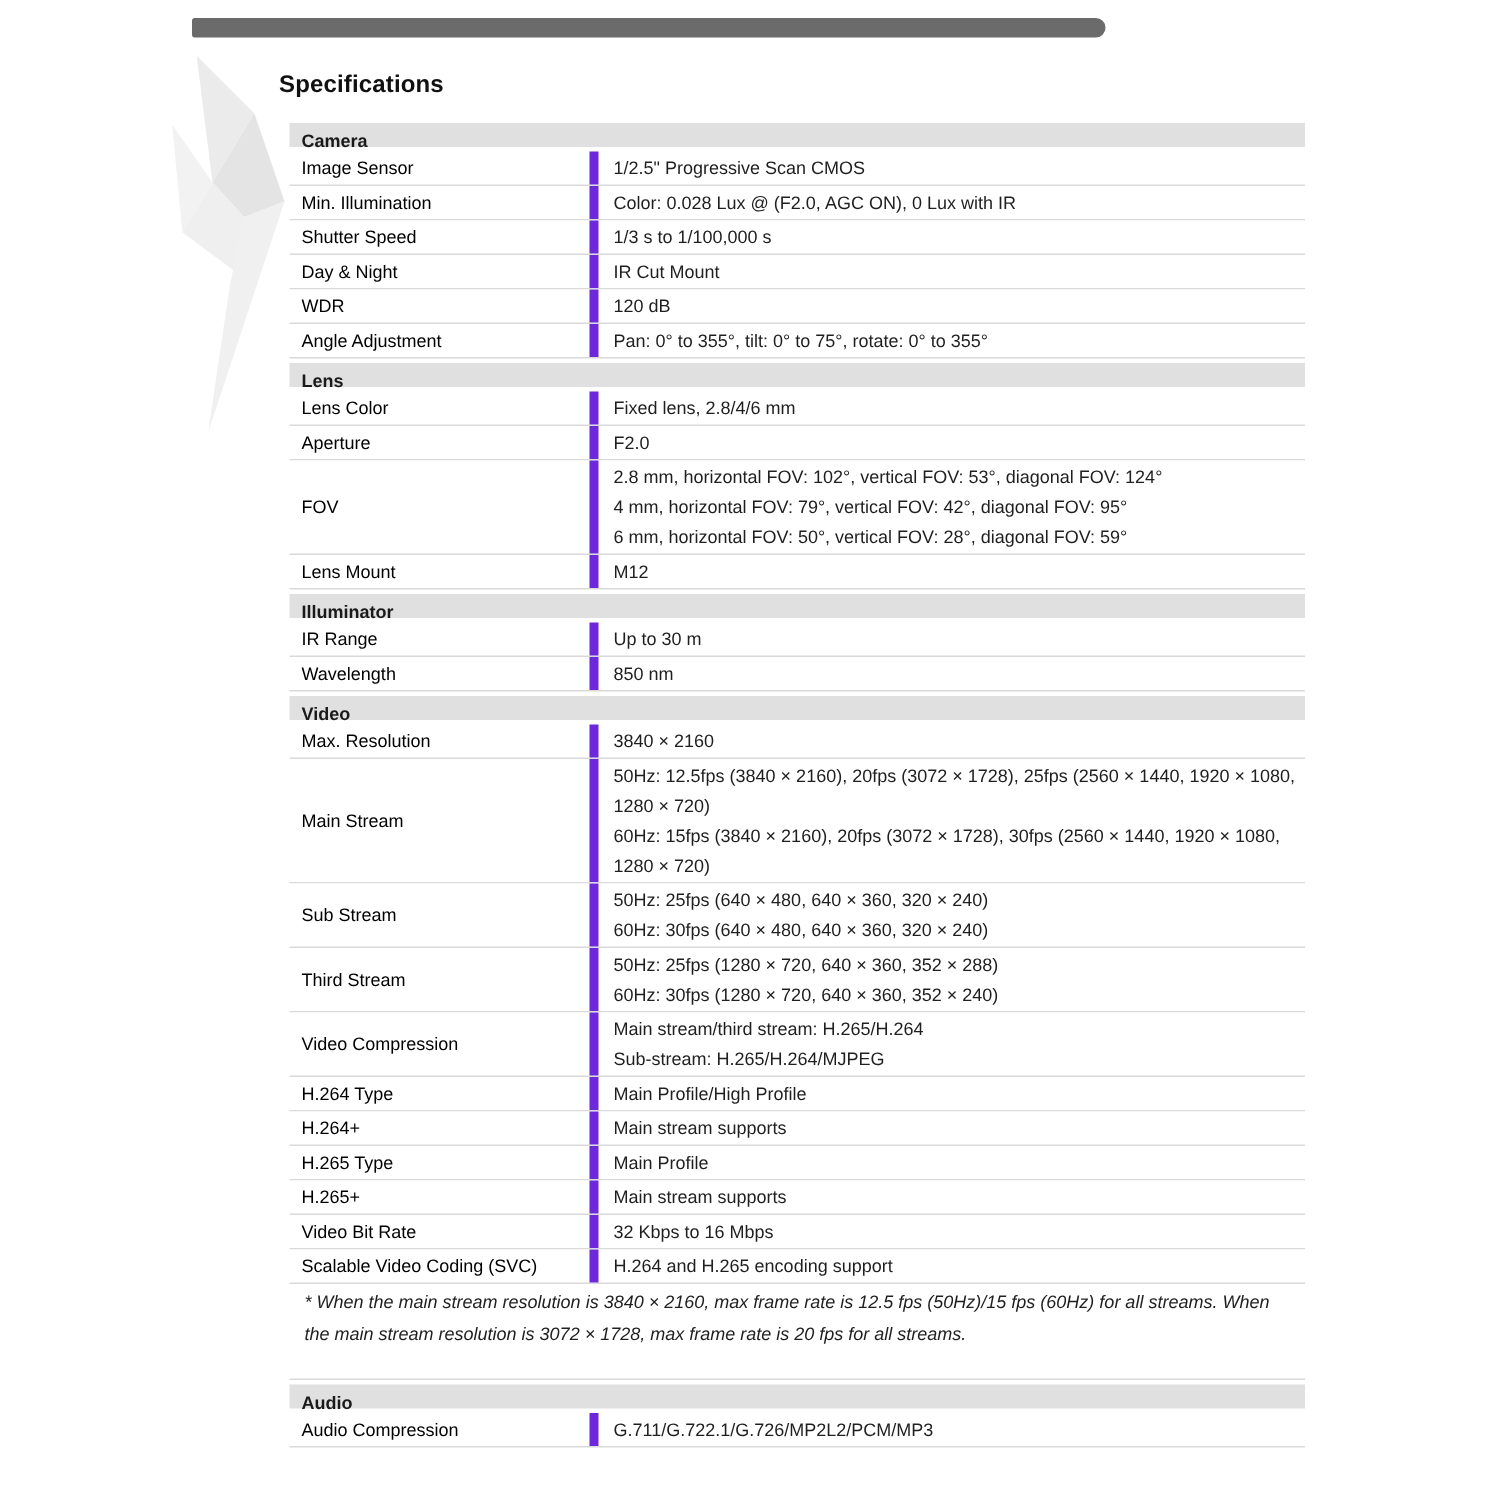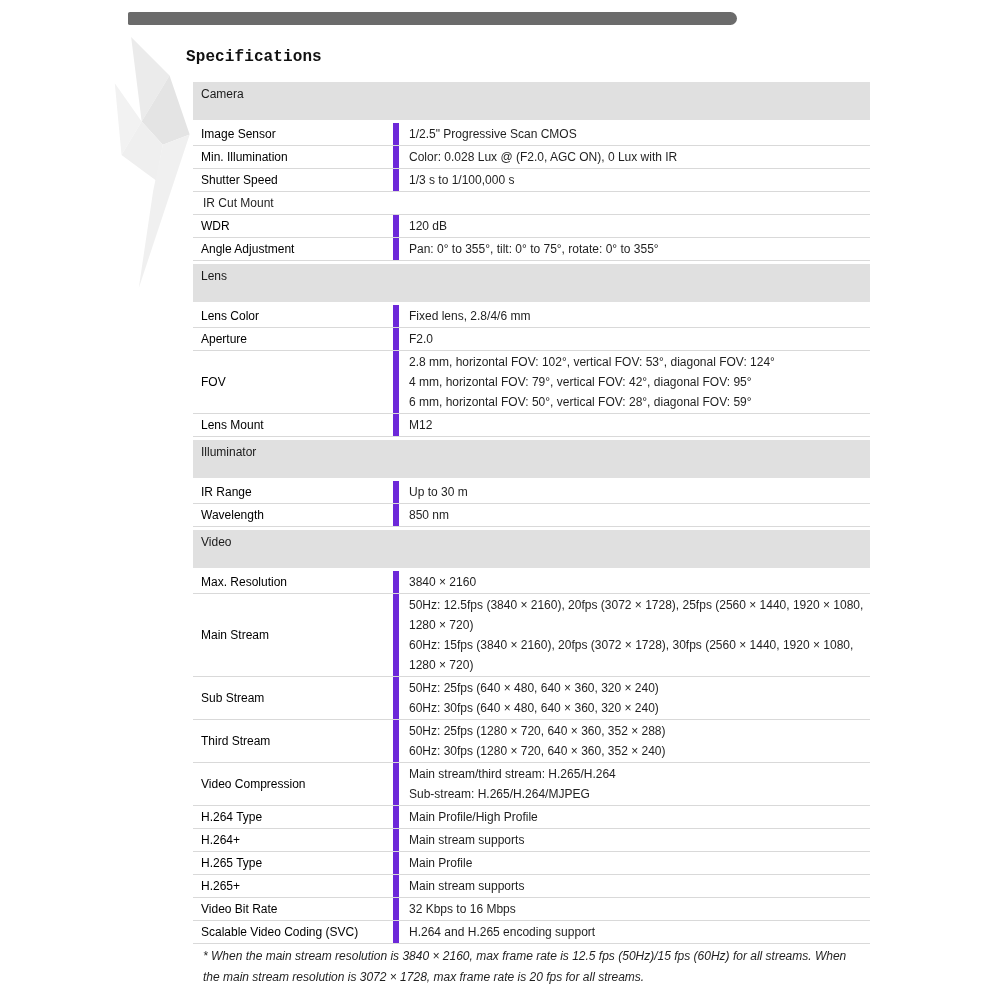--- a/index.html
+++ b/index.html
@@ -46,37 +46,36 @@
 
   .title {
     position: absolute;
     left: 186px;
     top: 48px;
     margin: 0;
     font-size: 16px;
     font-weight: bold;
     color: #111111;
     letter-spacing: 0.1px;
-    font-family: Liberation Mono, monospace;
   }
 
   .spec-table {
     position: absolute;
     left: 193px;
     top: 82px;
     width: 677px;
     font-size: 12px;
   }
 
   .section-header {
     background: #e0e0e0;
-    height: 38px;
+    height: 16px;
     line-height: 25px;
     padding-left: 8px;
-    font-weight: normal;
+    font-weight: bold;
     font-size: 12px;
     color: #1a1a1a;
     margin: 3px 0;
   }
   .section-header:first-child { margin-top: 0; }
 
   .row {
     display: flex;
     border-bottom: 1px solid #d9d9d9;
     background: #ffffff;
@@ -137,20 +136,21 @@
           <div class="value-line">Color: 0.028 Lux @ (F2.0, AGC ON), 0 Lux with IR</div>
         </div>
       </div>
       <div class="row">
         <div class="label-cell">Shutter Speed</div>
         <div class="value-cell">
           <div class="value-line">1/3 s to 1/100,000 s</div>
         </div>
       </div>
       <div class="row">
+        <div class="label-cell">Day &amp; Night</div>
         <div class="value-cell">
           <div class="value-line">IR Cut Mount</div>
         </div>
       </div>
       <div class="row">
         <div class="label-cell">WDR</div>
         <div class="value-cell">
           <div class="value-line">120 dB</div>
         </div>
       </div>

